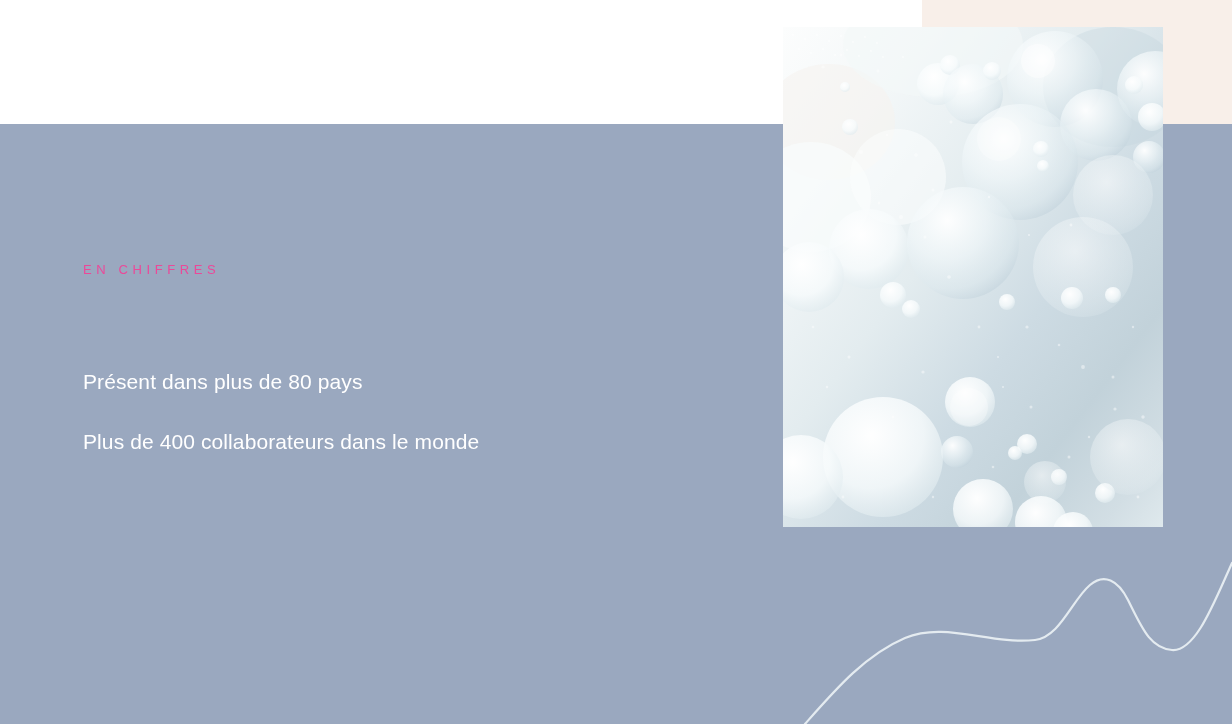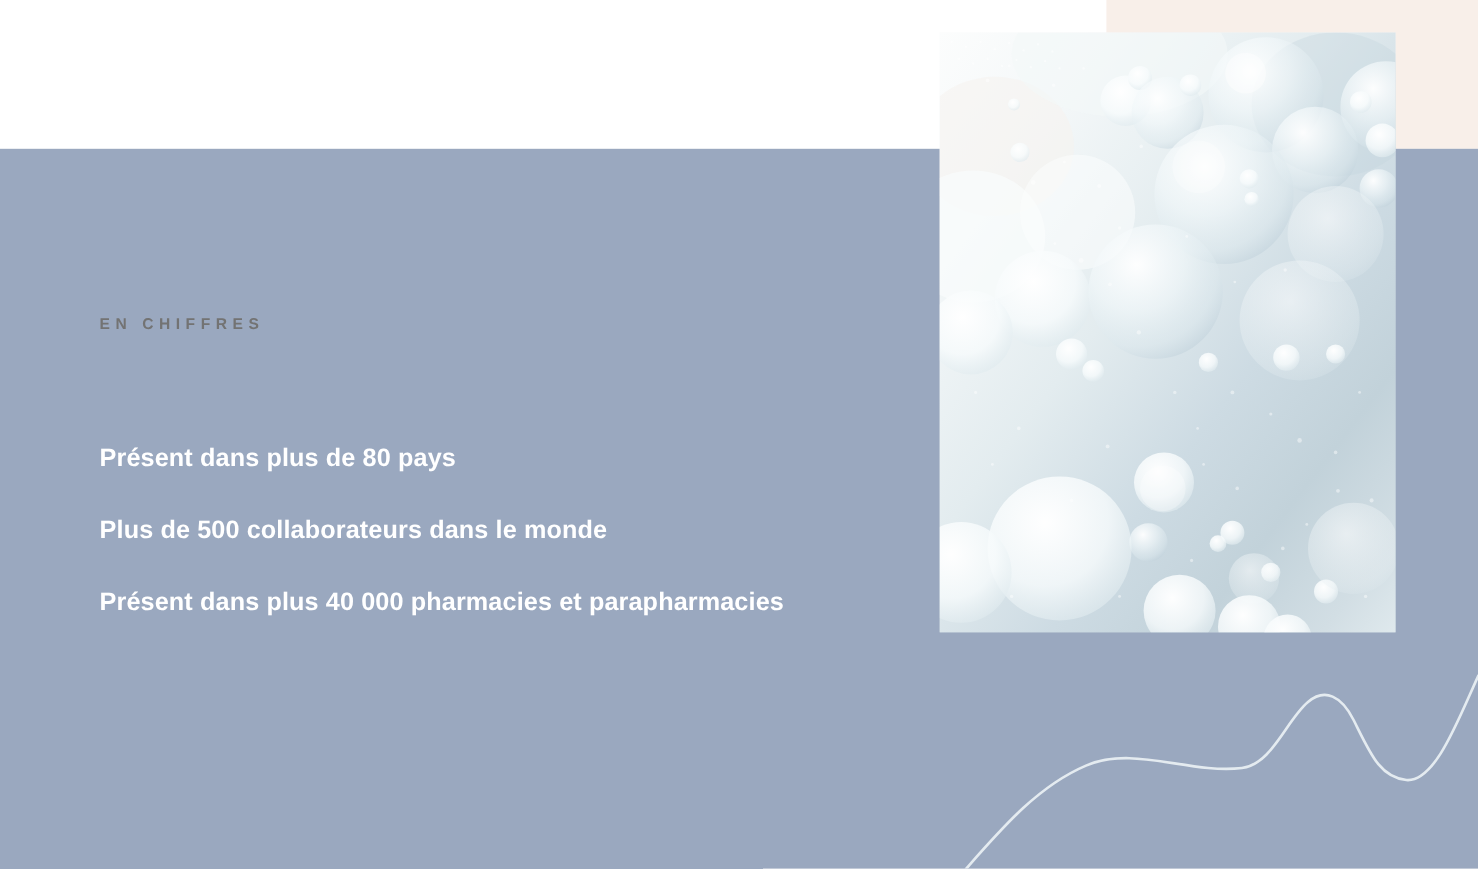--- a/index.html
+++ b/index.html
@@ -61,36 +61,36 @@
   }
   .photo svg { display: block; }
 
   
   .eyebrow {
     position: absolute;
     left: 83px;
     top: 261px;
     font-size: 13px;
     letter-spacing: 4.6px;
-    color: #737373;
-    font-weight: 700;
+    color: #ec4899;
+    font-weight: 400;
     line-height: 18px;
     white-space: nowrap;
   }
   .stats {
     position: absolute;
     left: 83px;
     top: 352px;
     width: 640px;
   }
   .stat-line {
     font-size: 21px;
     line-height: 60px;
     color: #ffffff;
-    font-weight: 700;
+    font-weight: 400;
     letter-spacing: 0.1px;
     white-space: nowrap;
   }
 </style>
 </head>
 <body>
 
 <div class="bg-white"></div>
 <div class="bg-beige"></div>
 <div class="bg-blue"></div>
@@ -254,15 +254,14 @@
              C 1104 573, 1118 580, 1128 600
              C 1142 628, 1150 648, 1172 650
              C 1196 652, 1215 600, 1232 563" fill="none" stroke="#e4ebf0" stroke-width="2.2" stroke-linecap="round"></path>
   </svg>
 </div>
 
 <div class="eyebrow">EN CHIFFRES</div>
 
 <div class="stats">
   <div class="stat-line">Présent dans plus de 80 pays</div>
-  <div class="stat-line">Plus de 500 collaborateurs dans le monde</div>
-  <div class="stat-line">Présent dans plus 40 000 pharmacies et parapharmacies</div>
+  <div class="stat-line">Plus de 400 collaborateurs dans le monde</div>
 </div>
 
 </body></html>

